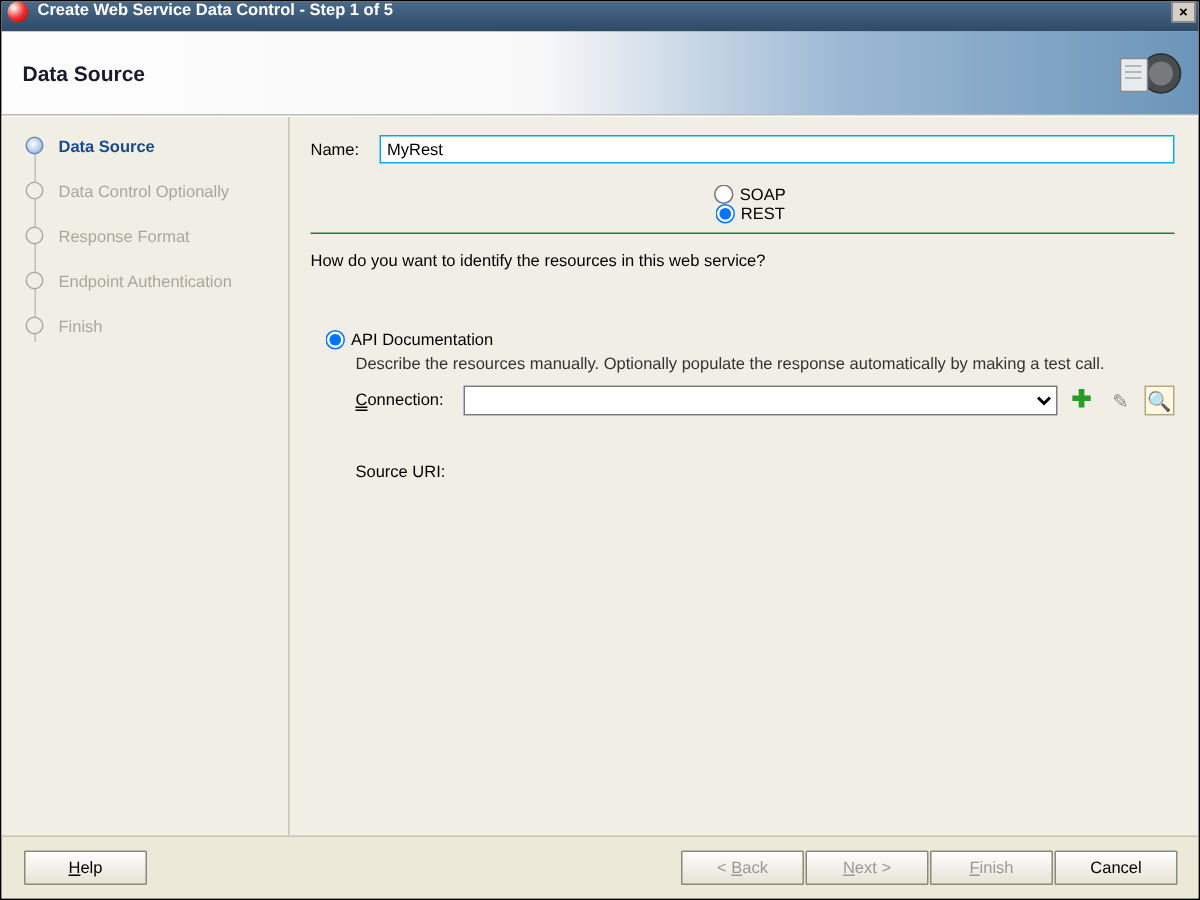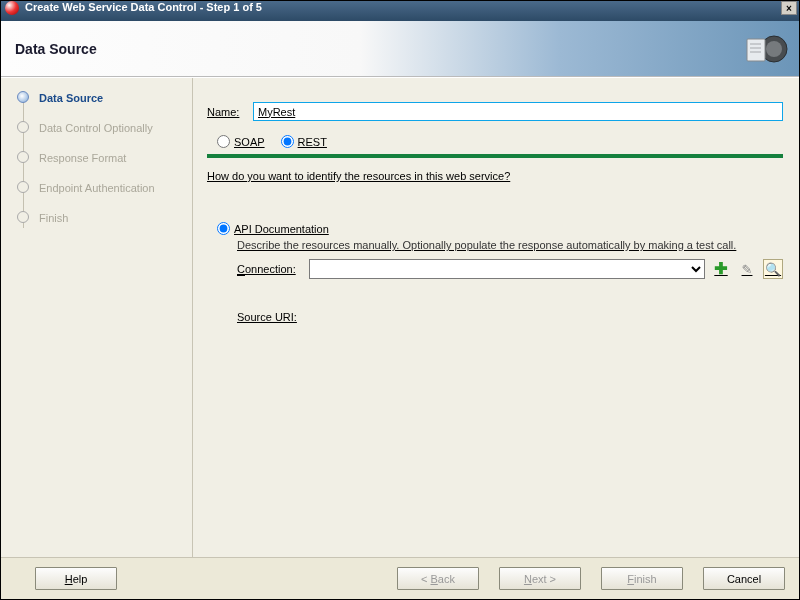--- a/index.html
+++ b/index.html
@@ -96,41 +96,40 @@
     border: 1px solid #aaa;
     border-radius: 50%;
     background: #f1efe5;
   }
   .step-item.active .node {
     border: 1px solid #6a8abf;
     background: radial-gradient(circle at 40% 40%, #fff, #7fa8d8);
   }
   .main {
     flex: 1;
-    padding: 24px 16px 12px 14px;
+    padding: 12px 16px 12px 14px;
     overflow: hidden;
-    text-decoration: underline;
   }
   .form-row { display: flex; align-items: center; margin-bottom: 14px; }
   .form-row .lbl { width: 46px; }
   .text-input {
     flex: 1;
     border: 1px solid #0ea5e9;
     background: #fff;
     height: 19px;
     font: inherit;
     padding: 1px 4px;
   }
   .radio-row {
     display: flex;
     align-items: center;
-    border-bottom: 4px solid #15803d;
+    border-bottom: 1px solid #15803d;
     padding: 0 0 6px 10px;
     margin-bottom: 12px;
-    gap: 16px;
+    flex-direction: column;
   }
   .radio-group { display: flex; align-items: center; gap: 4px; font-size: 11px; }
   .radio-group input { margin: 0; }
   .question { margin-bottom: 18px; }
   .option-block { padding-left: 10px; }
   .opt-head { display: flex; align-items: center; gap: 4px; margin-bottom: 4px; margin-top: 40px; }
   .opt-desc { padding-left: 20px; color: #333; margin-bottom: 8px; }
   .conn-row { padding-left: 20px; display: flex; align-items: center; gap: 6px; margin-bottom: 3px; }
   .conn-row .lbl2 { width: 66px; text-decoration: underline; text-decoration-style: dotted; text-decoration-color: transparent; }
   .conn-row .lbl2 span { border-bottom: 1px solid #000; }
@@ -164,21 +163,21 @@
   }
   .footer .help-btn { margin-right: auto; }
   .btn {
     min-width: 82px;
     height: 23px;
     background: linear-gradient(to bottom, #fdfdfd, #e6e3d6);
     border: 1px solid #8a8a7a;
     border-radius: 1px;
     font: inherit;
     cursor: pointer;
-    margin-left: 20px;
+    margin-left: 1px;
     padding: 0 8px;
   }
   .btn:disabled, .btn.disabled {
     color: #999;
     cursor: default;
   }
   .btn .u { text-decoration: underline; }
 </style>
 </head>
 <body>

